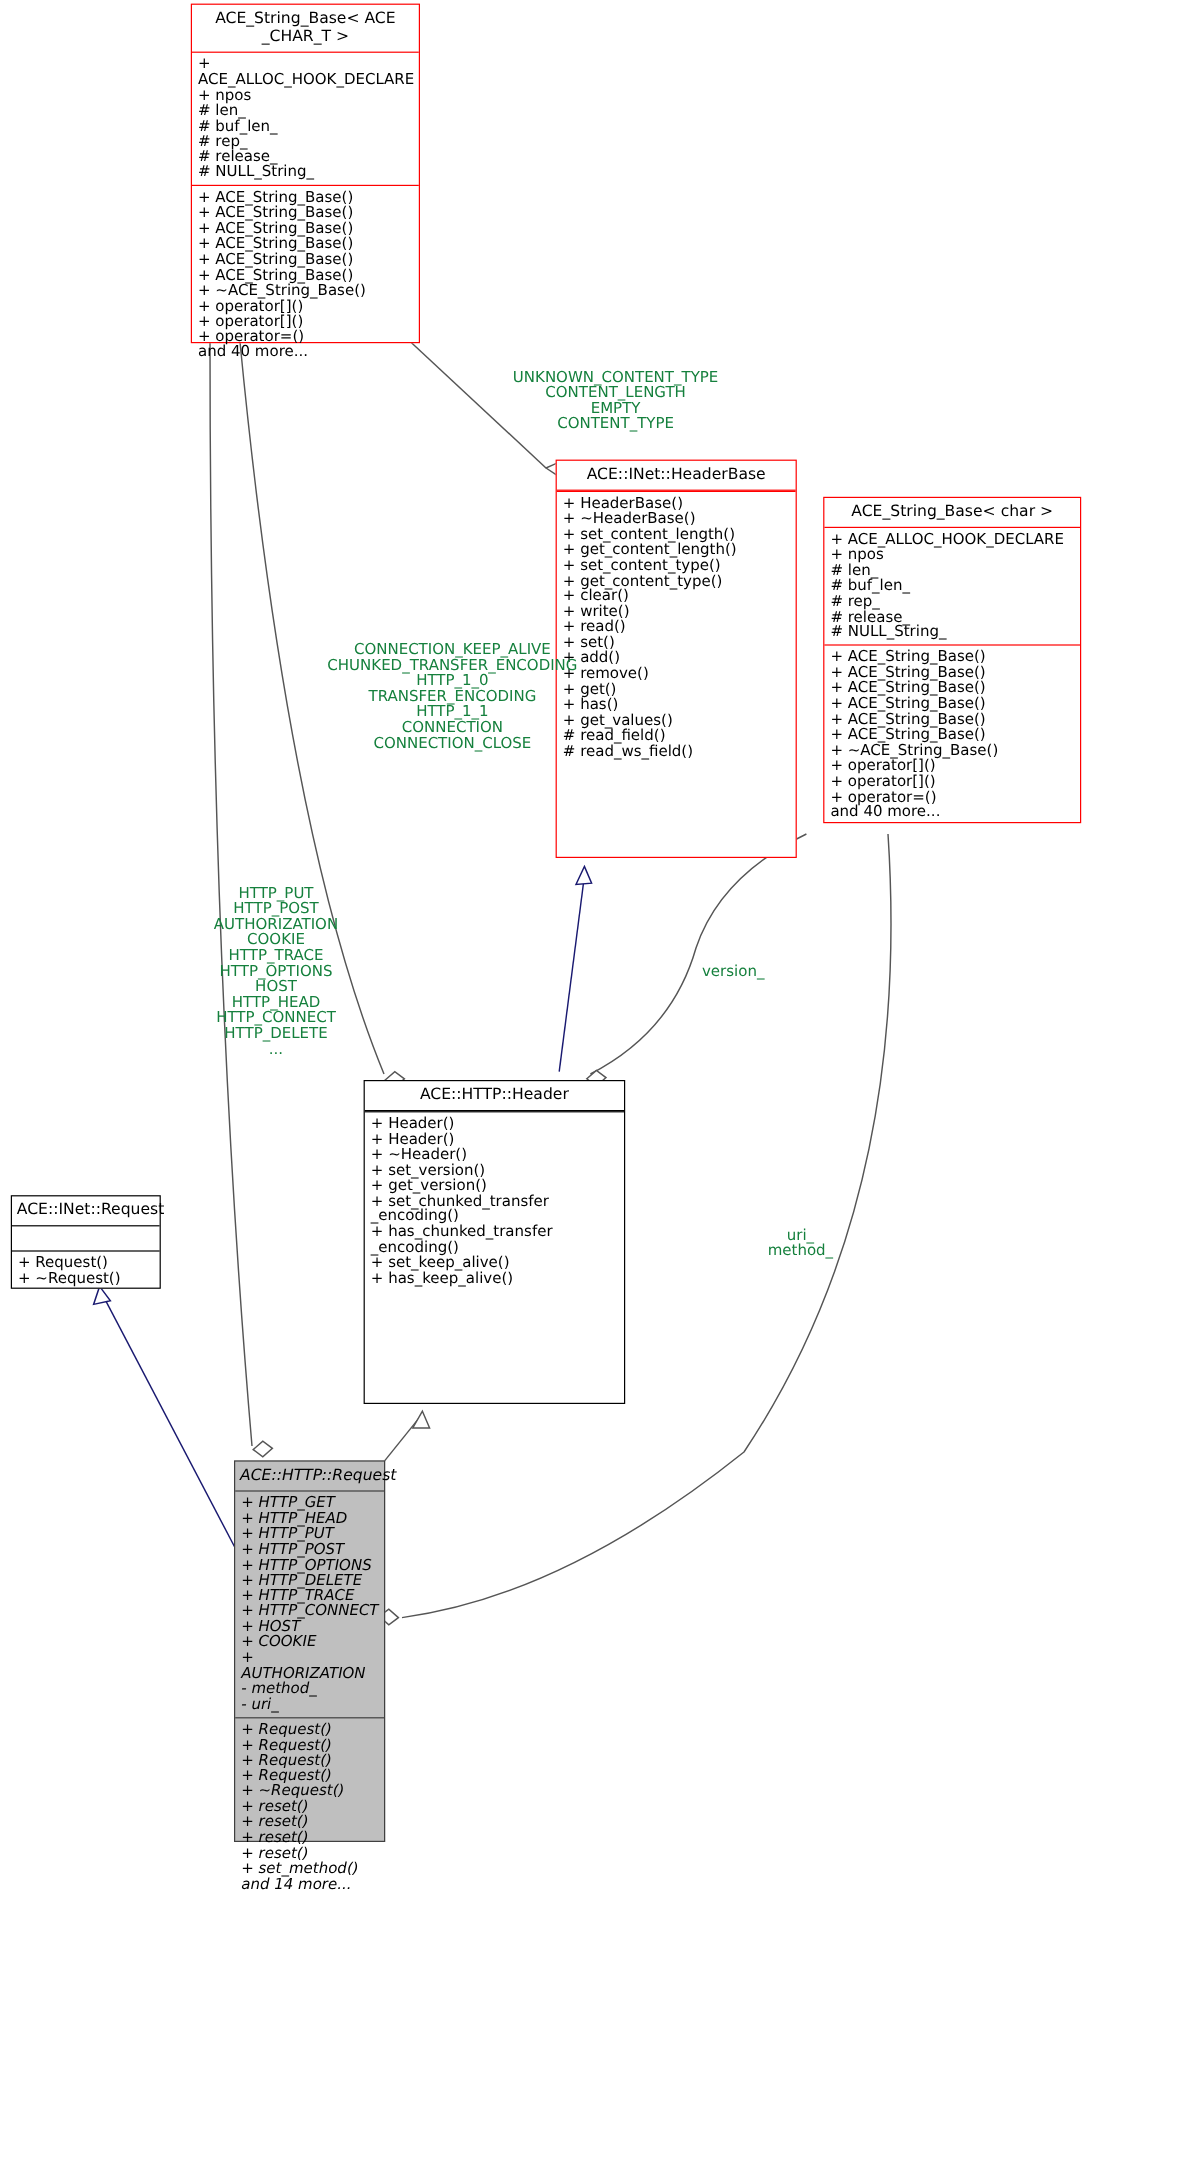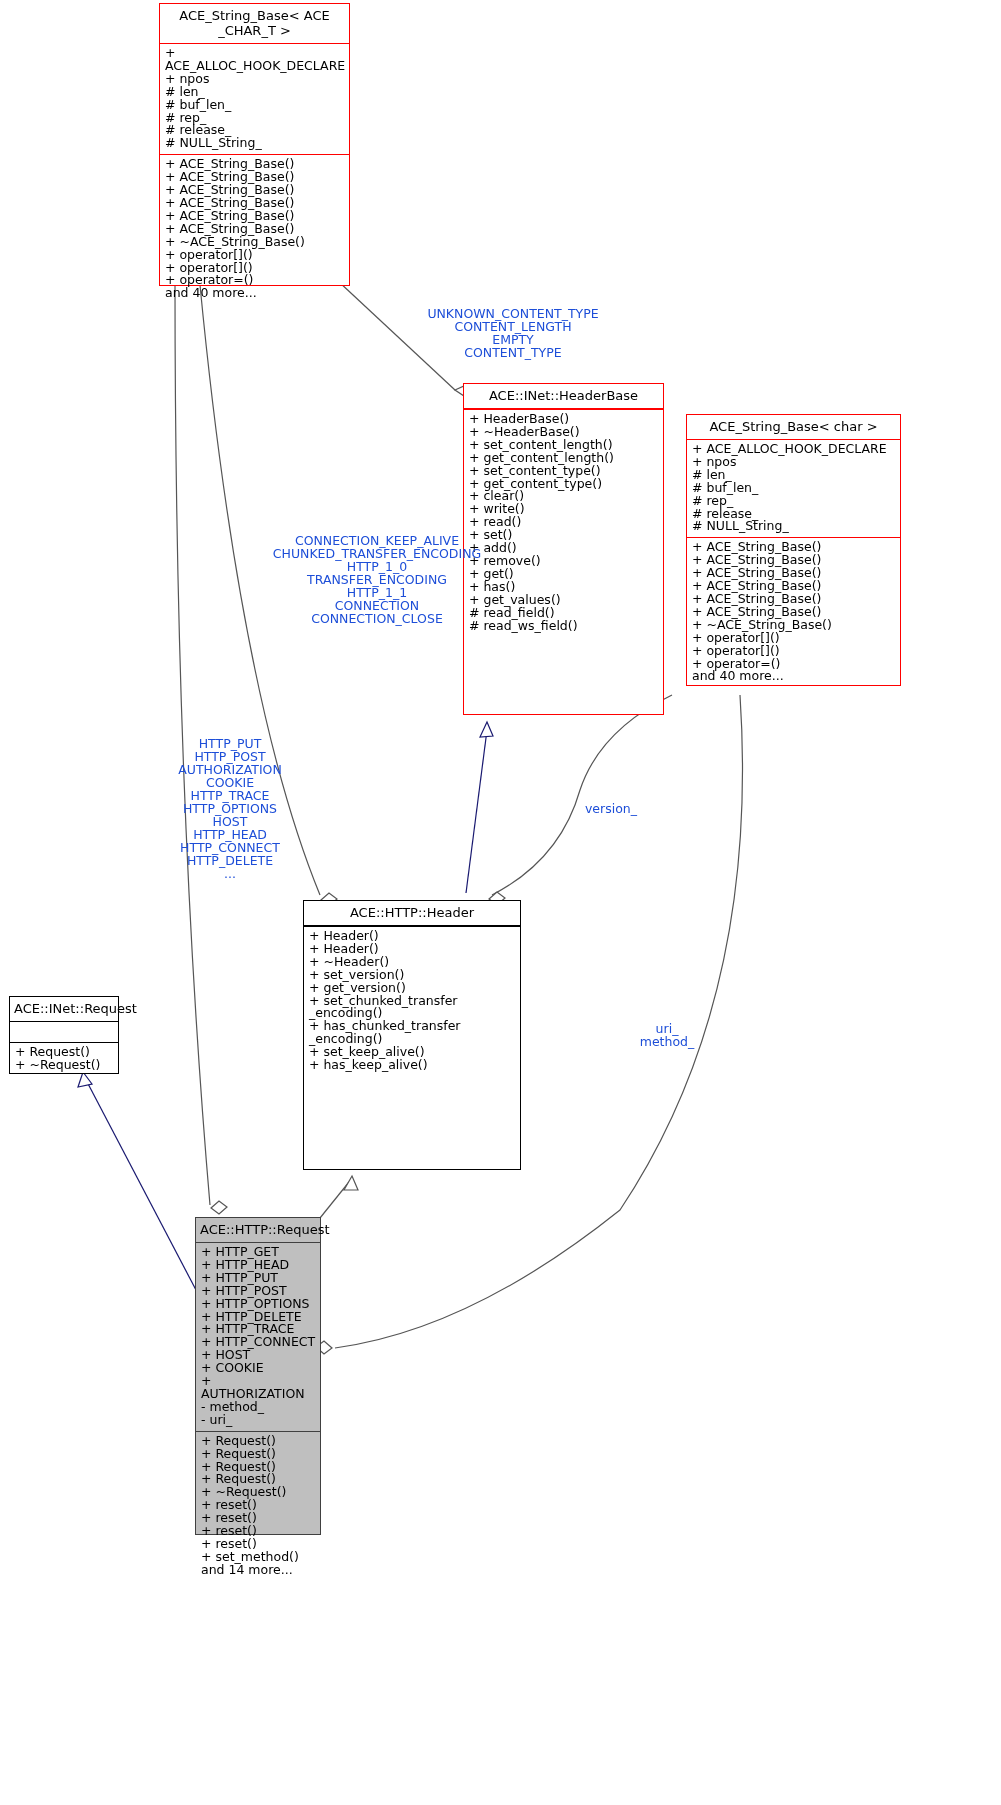--- a/index.html
+++ b/index.html
@@ -28,20 +28,21 @@
     background: #ffffff;
     border: 1px solid #000000;
   }
   .uml-box.redbox {
     border: 1px solid #ff0000;
     margin-left: 12px;
   }
   .uml-box.greybox {
     background: #bfbfbf;
     border: 1px solid #404040;
+    font-style: italic;
   }
   .uml-title {
     box-sizing: border-box;
     text-align: center;
     font-size: 13px;
     line-height: 15px;
     color: #000000;
     padding: 4px 4px 5px 4px;
     white-space: pre-line;
   }
@@ -62,21 +63,21 @@
   .uml-section div {
     white-space: pre-wrap;
   }
   .empty-section {
     height: 20px;
   }
   .edge-label {
     position: absolute;
     font-size: 12.5px;
     line-height: 13px;
-    color: #1d4ed8;
+    color: #15803d;
     text-align: center;
     white-space: pre-line;
   }
 </style>
 </head>
 <body>
 
 <div id="canvas">
 
   <svg class="edges" viewBox="0 0 1001 1805">
@@ -200,21 +201,21 @@
       <div>+ get_version()</div>
       <div>+ set_chunked_transfer
 _encoding()</div>
       <div>+ has_chunked_transfer
 _encoding()</div>
       <div>+ set_keep_alive()</div>
       <div>+ has_keep_alive()</div>
     </div>
   </div>
 
-  <div class="uml-box" style="left:9px; top:996px; width:110px; height:78px;">
+  <div class="uml-box" style="left:9px; top:996px; width:125px; height:78px;">
     <div class="uml-title">ACE::INet::Request</div>
     <div class="uml-sep"></div>
     <div class="uml-section empty-section"></div>
     <div class="uml-sep"></div>
     <div class="uml-section">
       <div>+ Request()</div>
       <div>+ ~Request()</div>
     </div>
   </div>
 

